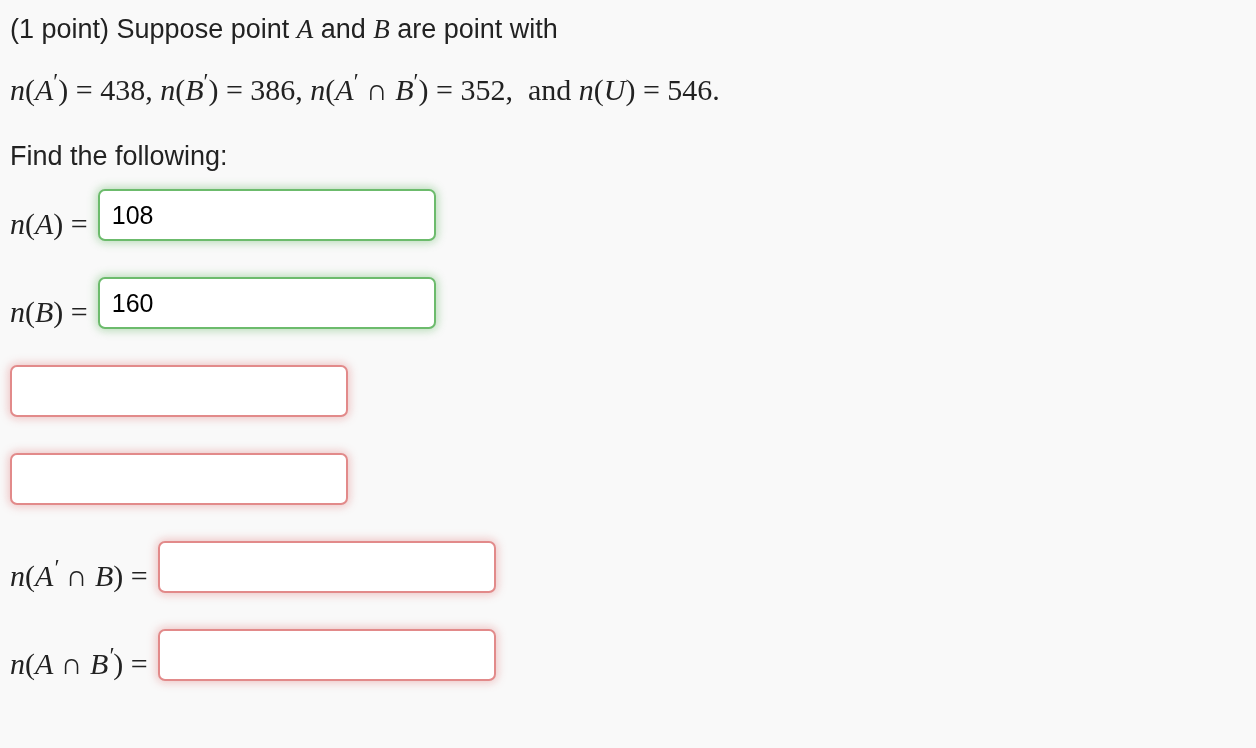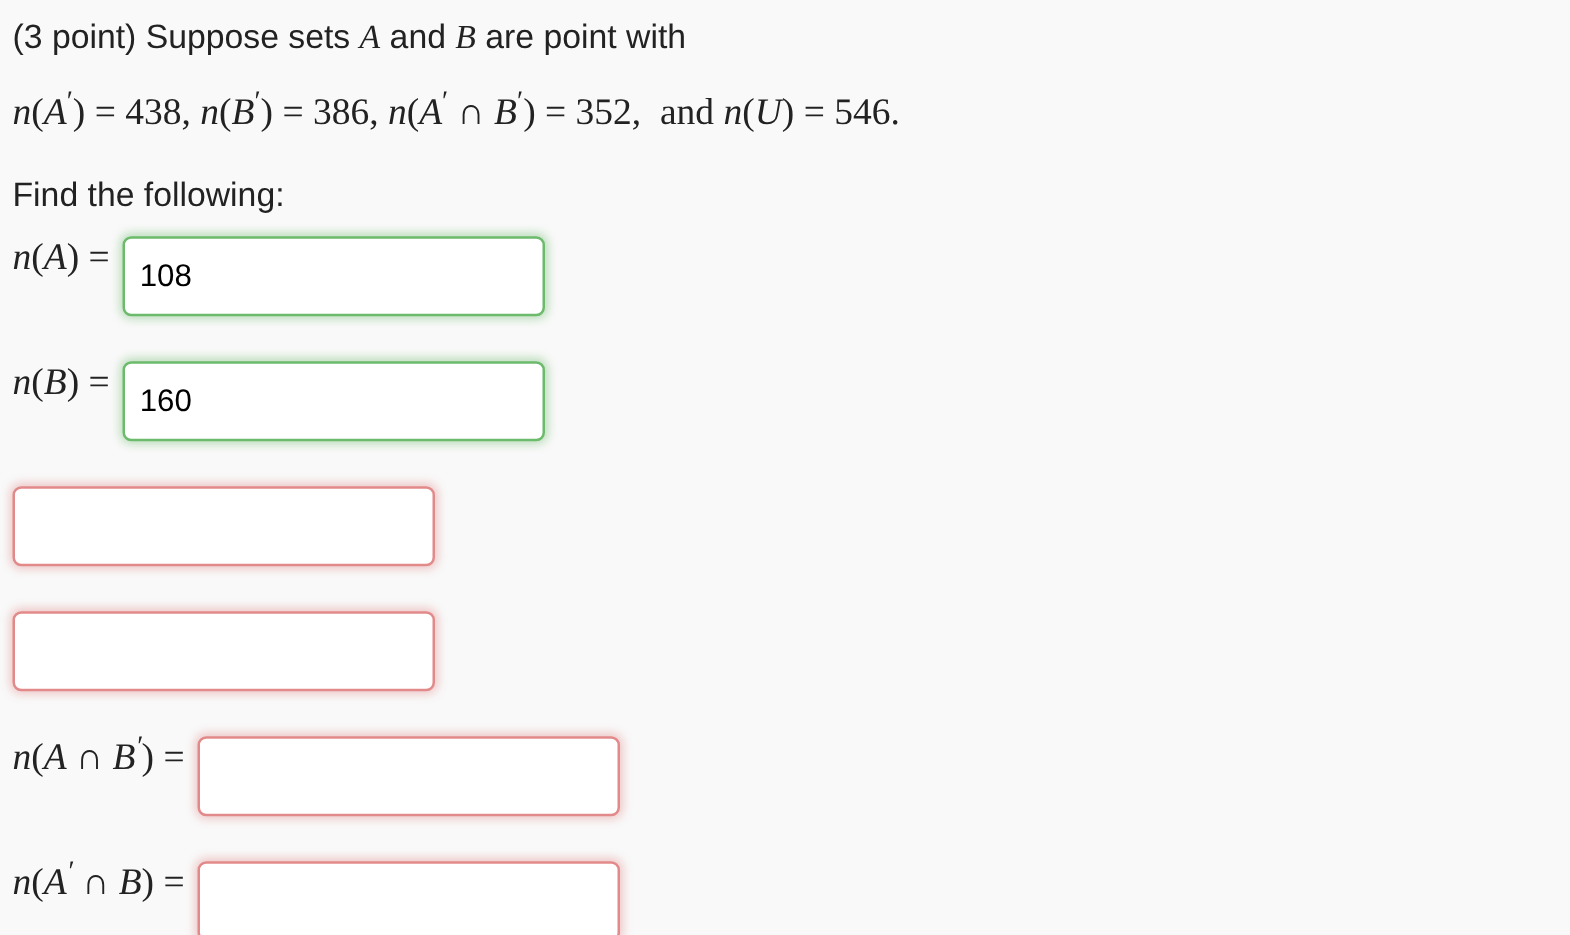--- a/index.html
+++ b/index.html
@@ -35,34 +35,34 @@
     font-size: 0.75em;
     vertical-align: super;
     line-height: 0;
   }
   .instr {
     margin-bottom: 17px;
   }
   .rows { }
   .row {
     display: flex;
-    align-items: flex-start;
+    align-items: flex-end;
     margin-bottom: 36px;
   }
   .label {
     font-family: "Times New Roman", Times, serif;
     font-style: italic;
     font-size: 30px;
     white-space: nowrap;
     margin-right: 10px;
   }
   .label .rm { font-style: normal; }
   input.answer {
     width: 338px;
-    height: 64px;
+    height: 52px;
     border-radius: 7px;
     border: 2px solid #ccc;
     font-size: 25px;
     font-family: Arial, Helvetica, sans-serif;
     padding: 4px 12px;
     outline: none;
     background: #fff;
   }
   input.correct {
     border-color: #6cbb6c;
@@ -72,21 +72,21 @@
     border-color: #e28a8a;
     box-shadow: 0 0 8px 2px rgba(226,138,138,0.45);
   }
 </style>
 </head>
 <body>
 
 <div class="page">
 
   <div class="intro">
-    <span>(3 point) </span><span>Suppose sets </span><span class="mathit">A</span><span> and </span><span class="mathit">B</span><span> are point with</span>
+    <span>(1 point) </span><span>Suppose point </span><span class="mathit">A</span><span> and </span><span class="mathit">B</span><span> are point with</span>
   </div>
 
   <div class="formula">
     <span class="it">n</span><span class="rm">(</span><span class="it">A</span><span class="prime">′</span><span class="rm">) = </span><span class="rm">438</span><span class="rm">, </span><span class="it">n</span><span class="rm">(</span><span class="it">B</span><span class="prime">′</span><span class="rm">) = </span><span class="rm">386</span><span class="rm">, </span><span class="it">n</span><span class="rm">(</span><span class="it">A</span><span class="prime">′</span><span class="rm"> ∩ </span><span class="it">B</span><span class="prime">′</span><span class="rm">) = </span><span class="rm">352</span><span class="rm">, &nbsp;</span><span class="rm">and</span><span class="rm"> </span><span class="it">n</span><span class="rm">(</span><span class="it">U</span><span class="rm">) = </span><span class="rm">546</span><span class="rm">.</span>
   </div>
 
   <div class="instr">Find the following:</div>
 
   <div class="rows">
 
@@ -102,23 +102,23 @@
 
     <div class="row">
       <input type="text" class="answer incorrect" value="" style="">
     </div>
 
     <div class="row">
       <input type="text" class="answer incorrect" value="" style="">
     </div>
 
     <div class="row">
-      <div class="label"><span>n</span><span class="rm">(</span><span>A</span><span class="rm"> ∩ </span><span>B</span><span class="prime">′</span><span class="rm">) = </span></div>
+      <div class="label"><span>n</span><span class="rm">(</span><span>A</span><span class="prime">′</span><span class="rm"> ∩ </span><span>B</span><span class="rm">) = </span></div>
       <input type="text" class="answer incorrect" value="" style="">
     </div>
 
     <div class="row">
-      <div class="label"><span>n</span><span class="rm">(</span><span>A</span><span class="prime">′</span><span class="rm"> ∩ </span><span>B</span><span class="rm">) = </span></div>
+      <div class="label"><span>n</span><span class="rm">(</span><span>A</span><span class="rm"> ∩ </span><span>B</span><span class="prime">′</span><span class="rm">) = </span></div>
       <input type="text" class="answer incorrect" value="" style="">
     </div>
 
   </div>
 </div>
 
 </body></html>

